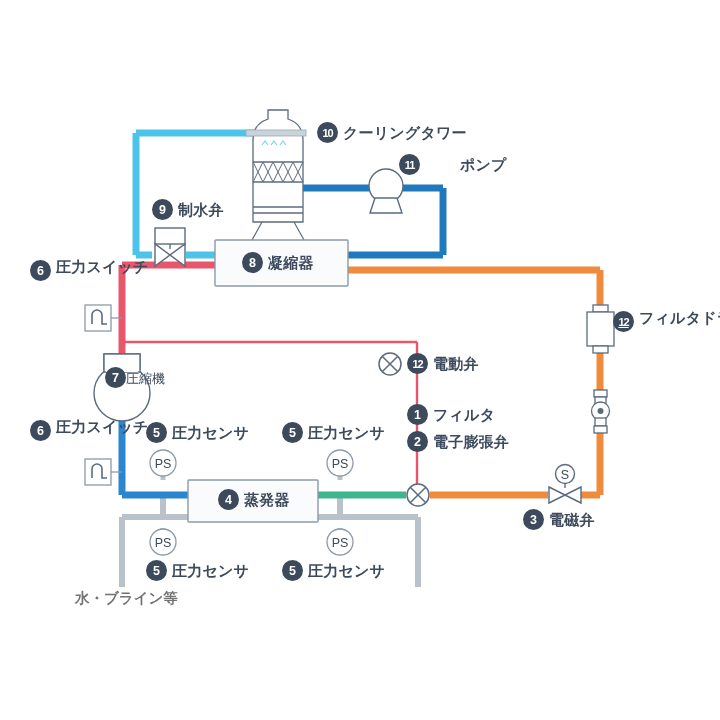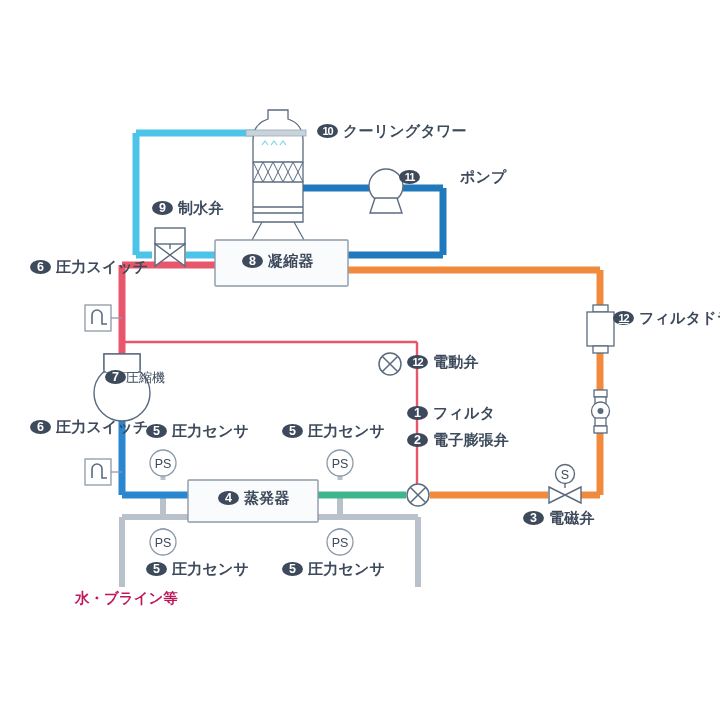--- a/index.html
+++ b/index.html
@@ -4,27 +4,27 @@
 <style>
   html,body{margin:0;padding:0;background:#ffffff;}
   body{width:720px;height:720px;overflow:hidden;
        font-family:"Liberation Sans","DejaVu Sans",sans-serif;}
   #stage{position:relative;width:720px;height:720px;background:#fff;}
   svg#diagram{position:absolute;left:0;top:0;width:720px;height:720px;}
 
   .lbl{position:absolute;display:flex;align-items:center;gap:5px;
        color:#3d4a5c;font-weight:bold;white-space:nowrap;}
   .lbl .txt{font-size:15px;line-height:1.18;letter-spacing:.2px;}
-  .badge{flex:0 0 auto;width:21px;height:14px;border-radius:50%;
+  .badge{flex:0 0 auto;width:21px;height:21px;border-radius:50%;
          background:#3d4a5c;color:#fff;font-size:12.5px;font-weight:bold;
          display:flex;align-items:center;justify-content:center;
          font-family:"Liberation Sans",sans-serif;}
   .badge.sm{font-size:11px;letter-spacing:-1px;}
   .stack{display:flex;text-align:right;}
-  .plain{position:absolute;color:#be185d;font-weight:bold;font-size:14.5px;}
+  .plain{position:absolute;color:#737373;font-weight:bold;font-size:14.5px;}
 </style>
 </head>
 <body>
 
 <div id="stage">
 
 <svg id="diagram" viewBox="0 0 720 720">
 
   <g fill="none" stroke="#b9c2ca" stroke-width="6" stroke-linecap="butt">
     <path d="M122,517 L122,587"></path>
@@ -192,21 +192,21 @@
 
   <text x="565" y="478.5" fill="#3d4a5c" font-family="Liberation Sans, sans-serif" font-size="12.5" text-anchor="middle">S</text>
 
 </svg>
 
 <div class="lbl" style="left:317px;top:122px;">
   <span class="badge sm">10</span>
   <span class="txt">クーリングタワー</span>
 </div>
 
-<div class="lbl" style="left:399px;top:168px;gap:40px;">
+<div class="lbl" style="left:399px;top:154px;gap:40px;">
   <span class="badge sm">11</span>
   <span class="txt">ポンプ</span>
 </div>
 
 <div class="lbl" style="left:152px;top:199px;">
   <span class="badge">9</span>
   <span class="txt">制水弁</span>
 </div>
 
 <div class="lbl" style="left:242px;top:252px;">

